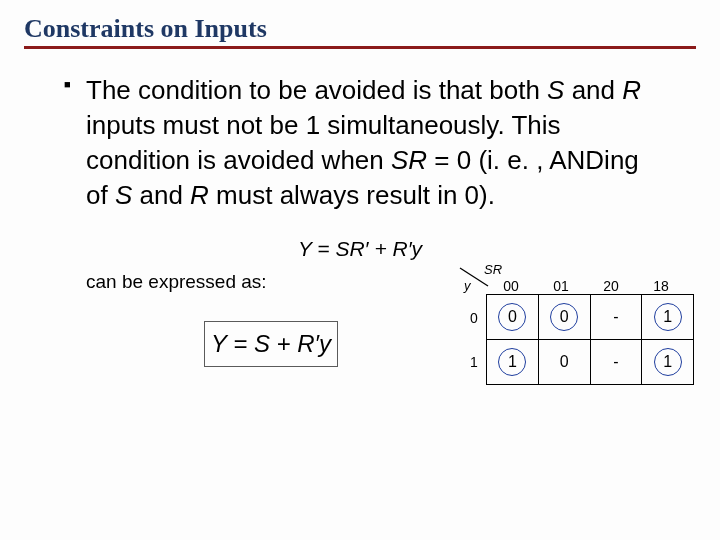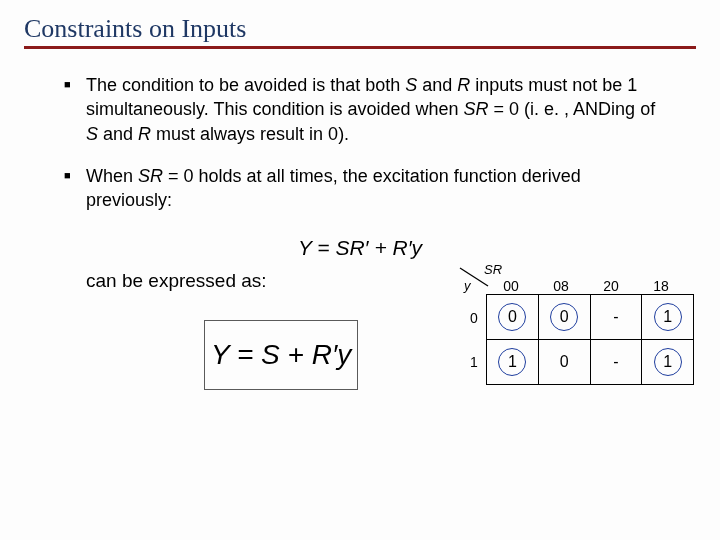--- a/index.html
+++ b/index.html
@@ -15,36 +15,36 @@
     position: relative;
     width: 720px;
     height: 540px;
     box-sizing: border-box;
     padding: 14px 24px 0 24px;
   }
   .title {
     font-family: "Comic Sans MS", "Comic Sans", cursive;
     color: #1f3864;
     font-size: 26px;
-    font-weight: normal;
+    font-weight: bold;
     margin: 0 0 2px 0;
   }
   .rule {
     border: 0;
     border-top: 3px solid #8b1a1a;
     margin: 0 0 24px 0;
   }
   ul.content {
     margin: 0 30px 0 40px;
     padding: 0;
     list-style: none;
   }
   ul.content > li {
     position: relative;
-    font-size: 18px;
+    font-size: 26px;
     line-height: 1.35;
     margin-bottom: 18px;
     padding-left: 22px;
   }
   ul.content > li::before {
     content: "■";
     position: absolute;
     left: 0;
     top: 4px;
     font-size: 11px;
@@ -52,22 +52,22 @@
   }
   .eq-center {
     text-align: center;
     font-size: 21px;
     font-style: italic;
     margin: 24px 0 10px 0;
   }
   .eq-box {
     display: inline-block;
     border: 1px solid #5a5a5a;
-    padding: 18px 6px;
-    font-size: 28px;
+    padding: 8px 6px;
+    font-size: 24px;
     font-style: italic;
     margin-left: 180px;
     margin-top: 4px;
   }
   .plain {
     font-size: 19px;
     margin: 6px 0 24px 62px;
   }
 
   
@@ -152,40 +152,39 @@
 </style>
 </head>
 <body>
 
 <div class="slide">
   <h1 class="title">Constraints on Inputs</h1>
   <hr class="rule">
 
   <ul class="content">
     <li>The condition to be avoided is that both <span class="i">S</span> and <span class="i">R</span> inputs must not be 1 simultaneously. This condition is avoided when <span class="i">SR</span> = 0 (i.&nbsp;e.&nbsp;, ANDing of <span class="i">S</span> and <span class="i">R</span> must always result in 0).</li>
-    <li>When <span class="i">SR</span> = 0 holds at all times, the excitation function derived previously:</li>
   </ul>
 
   <div class="eq-center">Y = SR′ + R′y</div>
 
   <div class="plain">can be expressed as:</div>
 
   <div>
     <span class="eq-box">Y = S + R′y</span>
   </div>
 
   <div class="kmap-wrap">
     <svg class="kmap-diag" viewBox="0 0 34 22">
       <line x1="2" y1="2" x2="30" y2="20" stroke="#000" stroke-width="1.3"></line>
     </svg>
     <div class="kmap-sr">SR</div>
     <div class="kmap-y">y</div>
     <div class="kmap-colhdr">
       <span>00</span>
-      <span>08</span>
+      <span>01</span>
       <span>20</span>
       <span>18</span>
     </div>
     <div class="kmap-rowhdr0">0</div>
     <div class="kmap-rowhdr1">1</div>
     <table class="kmap">
       <tbody>
           <tr>
         <td><span>0</span><span class="circ"></span></td>
         <td><span>0</span><span class="circ"></span></td>

